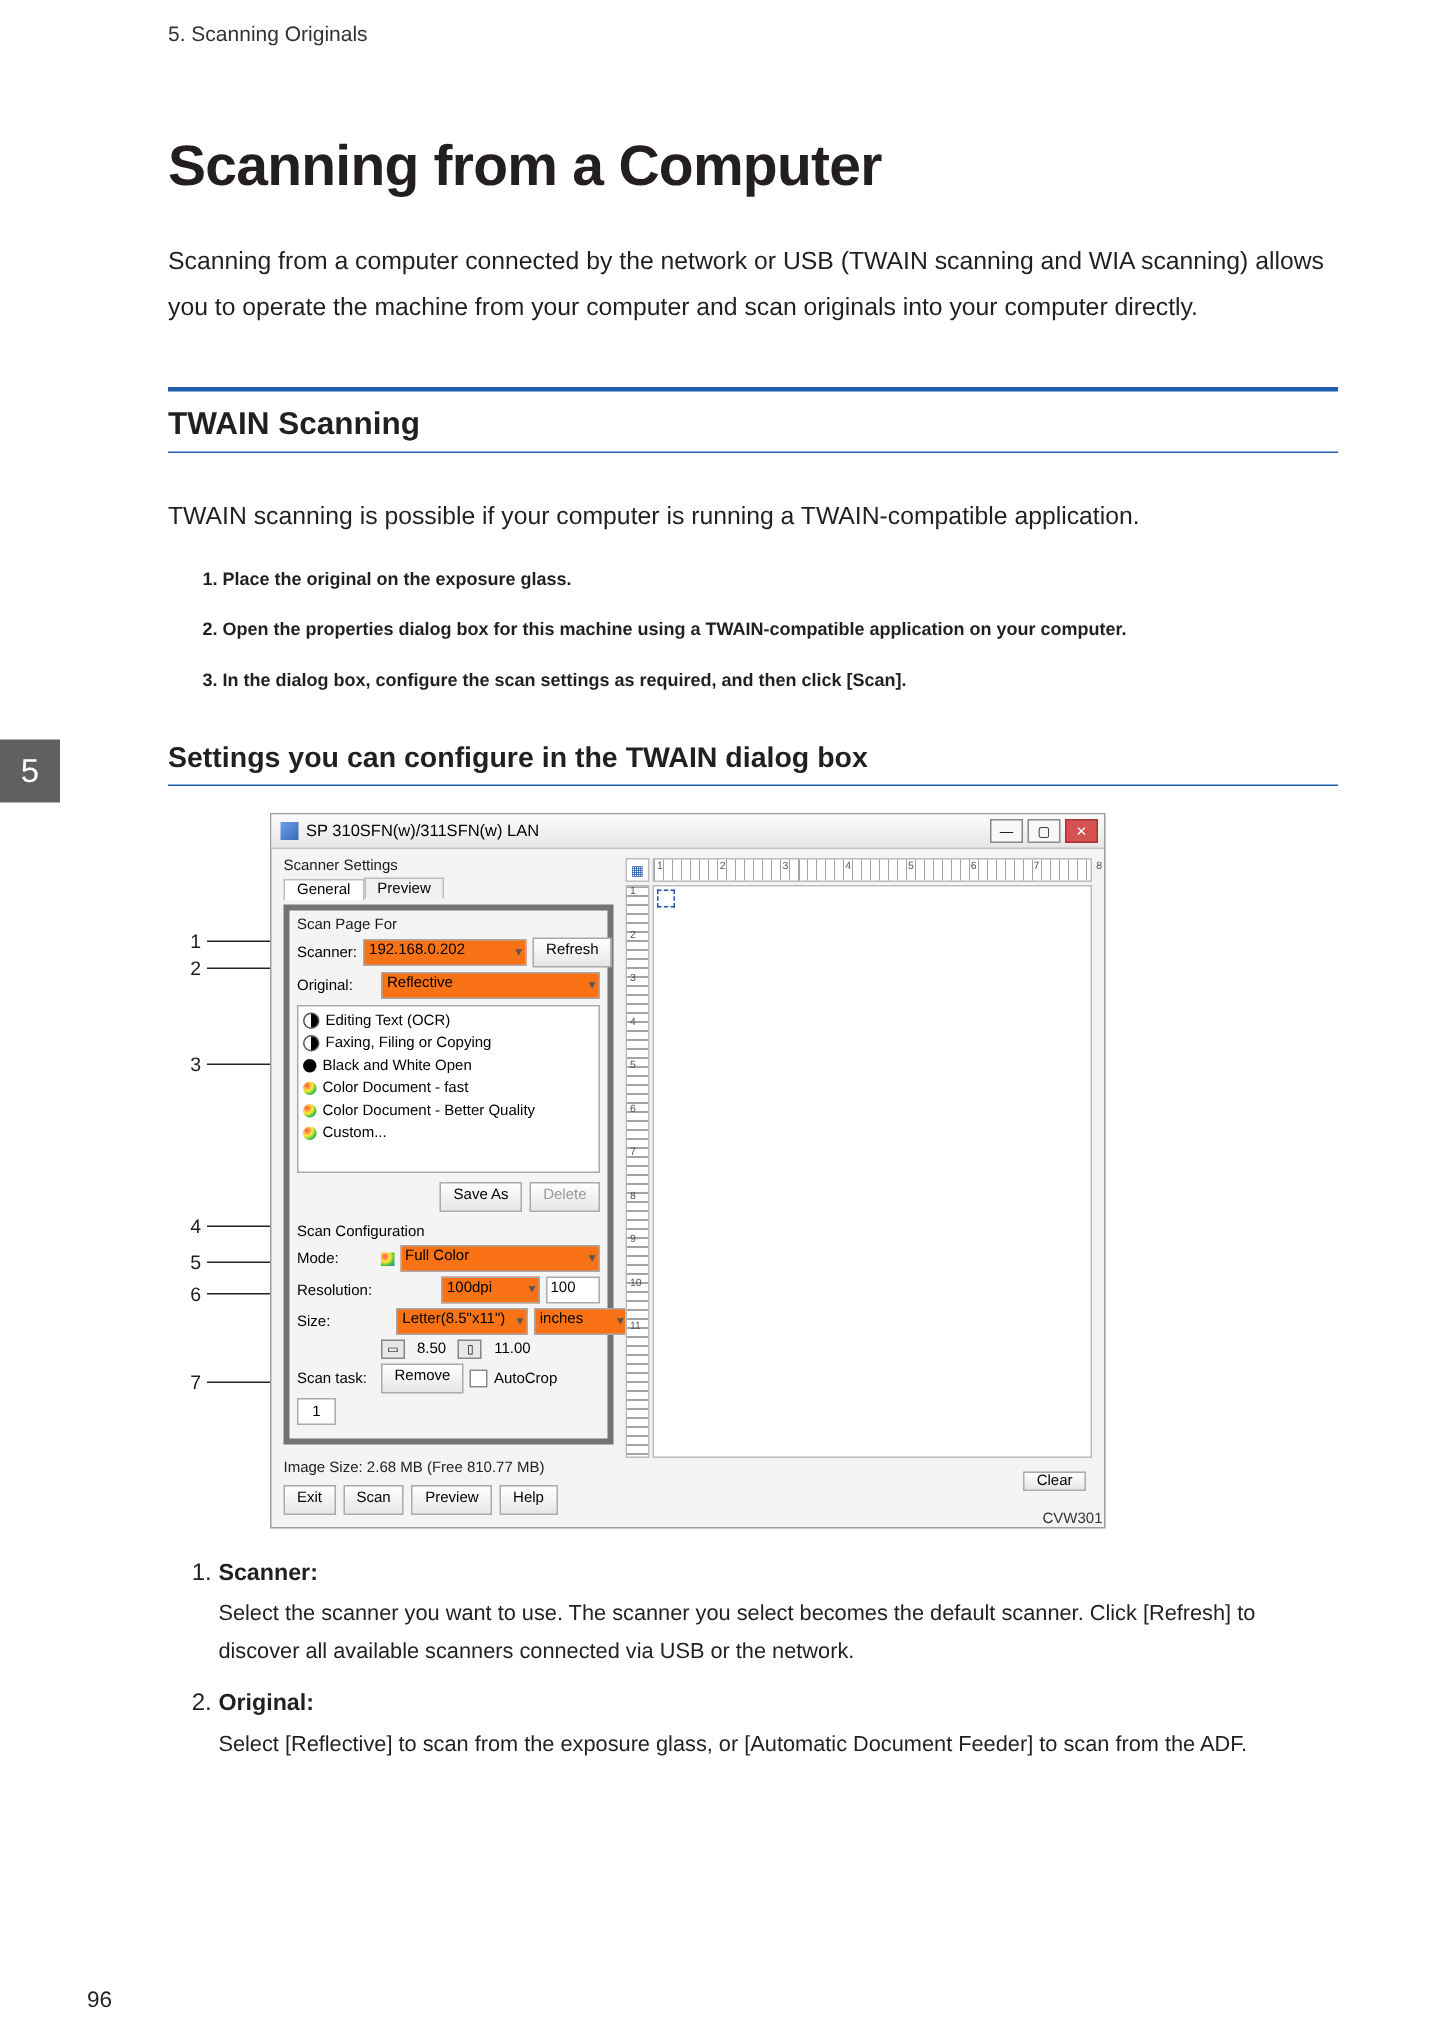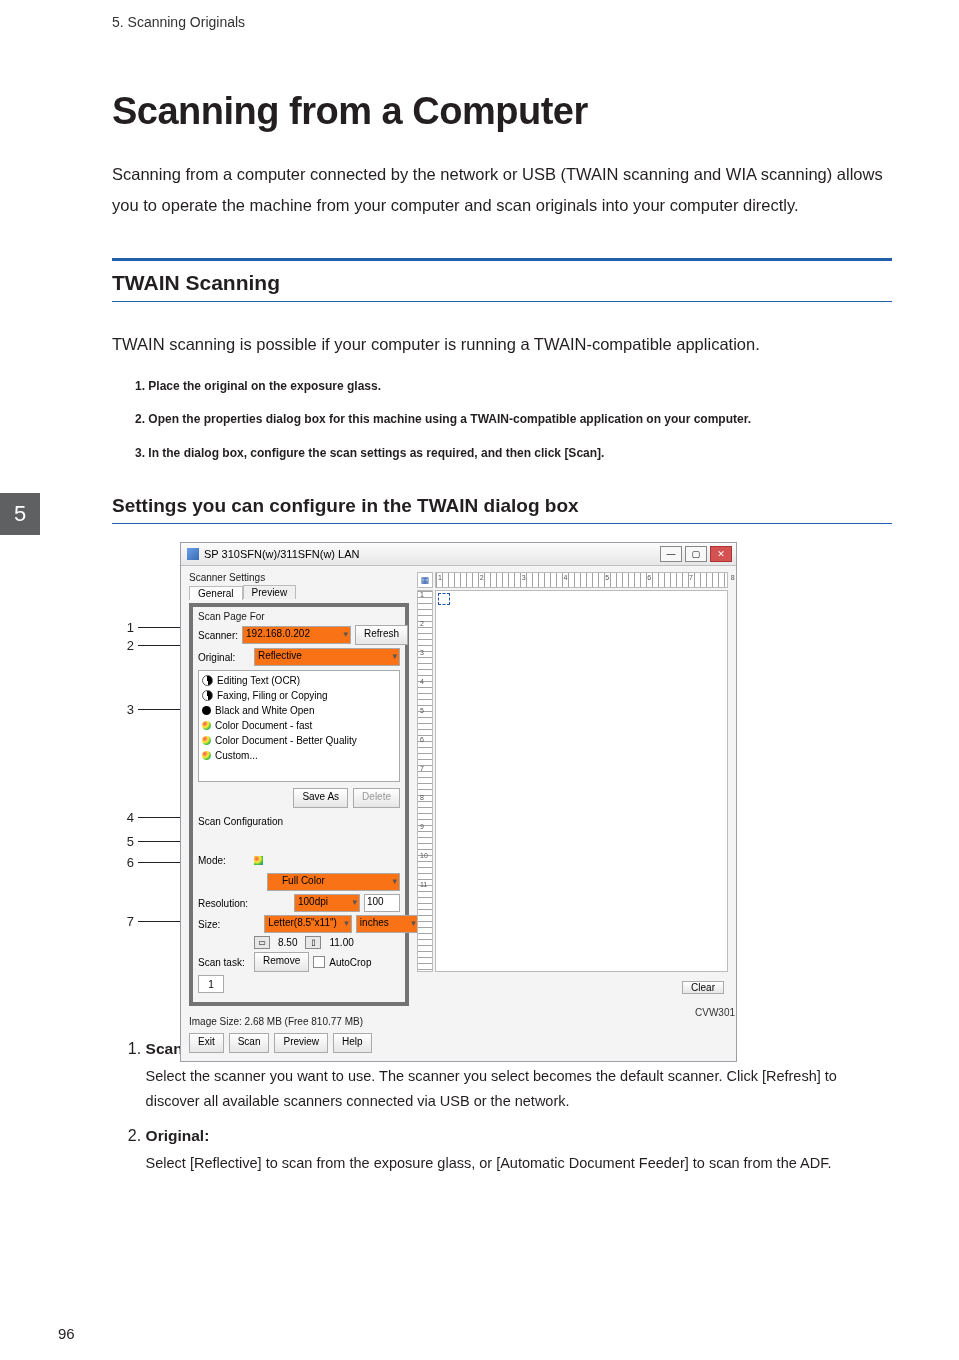--- a/index.html
+++ b/index.html
@@ -351,21 +351,21 @@
                   </div>
               </div>
               <div class="btn-row">
                 <span class="btn">Save As</span>
                 <span class="btn" style="color:#999;">Delete</span>
               </div>
               <div class="sect-title">Scan Configuration</div>
               <div class="field-row">
                 <span class="field-lbl">Mode:</span>
                 <span class="dot dot-col" style="width:9px;height:9px;"></span>
-                <span class="dd" style="flex:1; padding-left:14px;margin-top:43px;">Full Color</span>
+                <span class="dd" style="flex:1; padding-left:2px;">Full Color</span>
               </div>
               <div class="field-row">
                 <span class="field-lbl">Resolution:</span>
                 <span class="dd small-dd">100dpi</span>
                 <span class="num-input">100</span>
               </div>
               <div class="field-row">
                 <span class="field-lbl">Size:</span>
                 <span class="dd small-dd">Letter(8.5"x11")</span>
                 <span class="dd" style="flex:0 0 44px;">inches</span>

